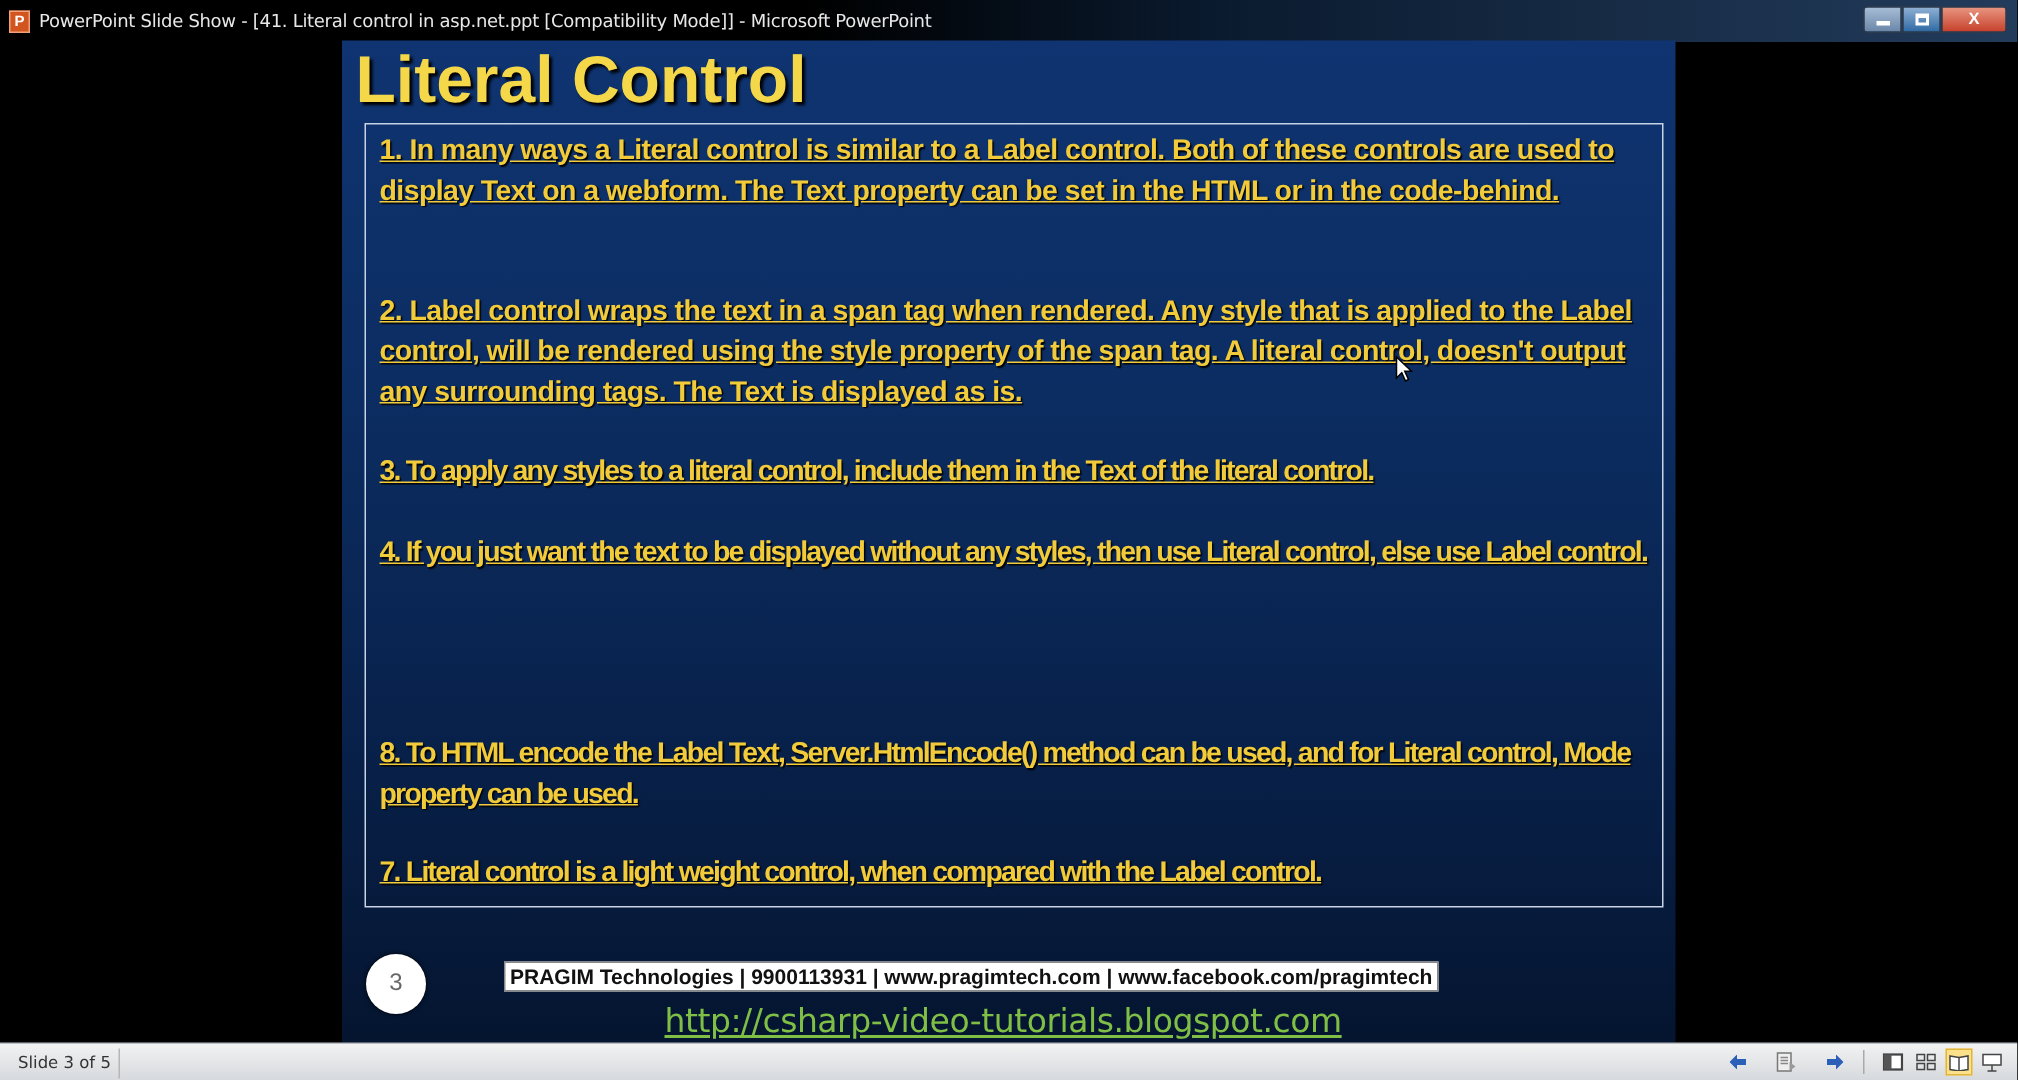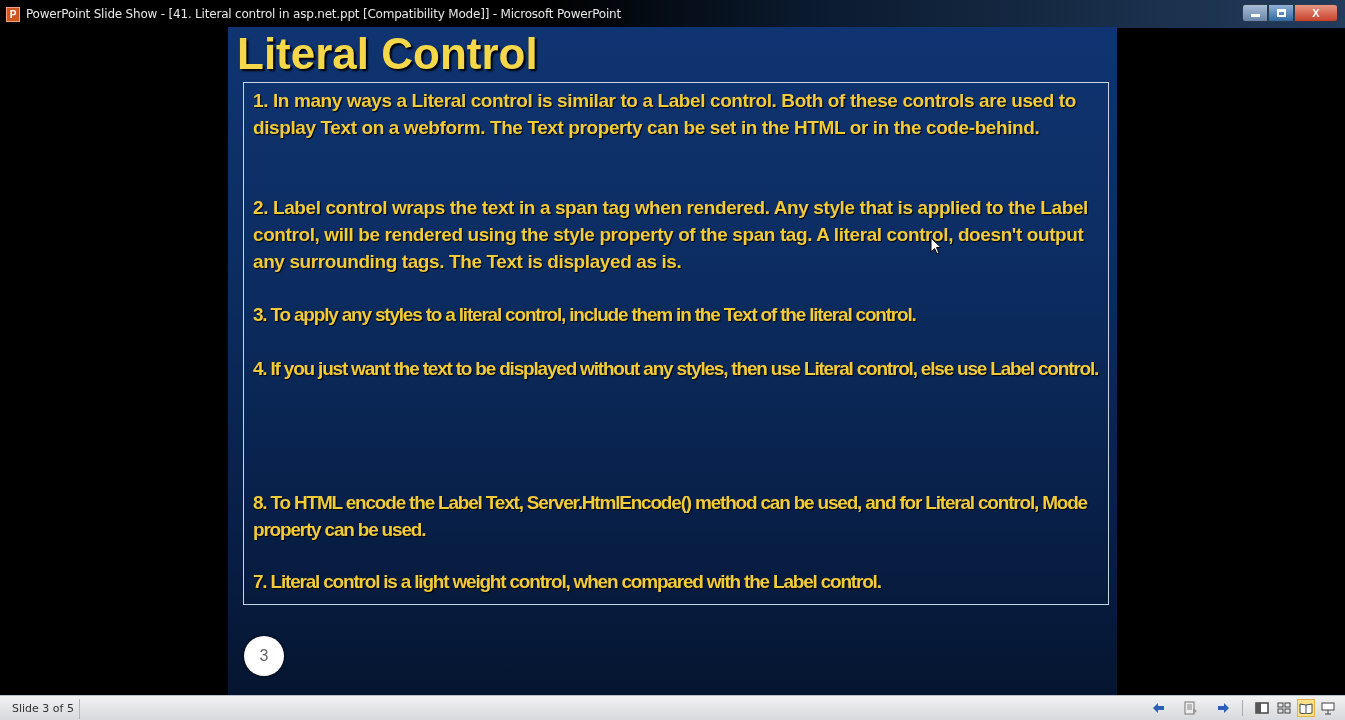--- a/index.html
+++ b/index.html
@@ -40,21 +40,21 @@
   .slide-title {
     position: absolute; left: 9px; top: 2px; font-size: 44px; font-weight: bold;
     color: #f5d84a; text-shadow: 2px 2px 2px #000; letter-spacing: 0px;
   }
   .content-box {
     position: absolute; left: 15px; top: 55px; width: 866px; height: 523px;
     border: 1.5px solid #c9d3e6;
   }
   .point {
     position: absolute; left: 9px; width: 850px; font-size: 19px; font-weight: bold;
-    color: #f2cb3a; line-height: 27px; text-shadow: 1px 1px 1px #000; letter-spacing: -0.4px;
+    color: #f2cb3a; line-height: 27px; text-shadow: 1px 1px 1px #000; letter-spacing: -0.4px; text-decoration: underline;
   }
   .point.condensed { letter-spacing: -1.2px; }
 
   .slide-number {
     position: absolute; left: 16px; top: 609px; width: 40px; height: 40px; border-radius: 50%;
     background: #fff; box-shadow: 0 0 3px #000; color: #666; font-size: 16px;
     display: flex; align-items: center; justify-content: center;
   }
   .footer-banner {
     position: absolute; left: 108px; top: 614px; height: 20px; padding: 0 3px;
@@ -110,20 +110,22 @@
   <div class="content-box">
     <div class="point" style="top:4px;">1. In many ways a Literal control is similar to a Label control. Both of these controls are used to display Text on a webform. The Text property can be set in the HTML or in the code-behind.</div>
     <div class="point" style="top:111px;">2. Label control wraps the text in a span tag when rendered. Any style that is applied to the Label control, will be rendered using the style property of the span tag. A literal control, doesn't output any surrounding tags. The Text is displayed as is.</div>
     <div class="point condensed" style="top:218px;">3. To apply any styles to a literal control, include them in the Text of the literal control.</div>
     <div class="point condensed" style="top:272px;">4. If you just want the text to be displayed without any styles, then use Literal control, else use Label control.</div>
     <div class="point condensed" style="top:406px;">8. To HTML encode the Label Text, Server.HtmlEncode() method can be used, and for Literal control, Mode property can be used.</div>
     <div class="point condensed" style="top:485px;">7. Literal control is a light weight control, when compared with the Label control.</div>
   </div>
 
   <div class="slide-number">3</div>
+  <div class="footer-banner">PRAGIM Technologies | 9900113931 | www.pragimtech.com | www.facebook.com/pragimtech</div>
+  <div class="blog-link">http://csharp-video-tutorials.blogspot.com</div>
 </div>
 
 <svg class="cursor" viewBox="0 0 12 18">
   <path d="M1 1 L1 15 L4.5 11.5 L7 17 L9 16 L6.5 10.5 L11 10.5 Z" fill="#fff" stroke="#000" stroke-width="1"></path>
 </svg>
 
 <div class="statusbar">
   <div class="slide-count">Slide 3 of 5</div>
   <div class="sb-icons">
     <div class="sb-icon">

